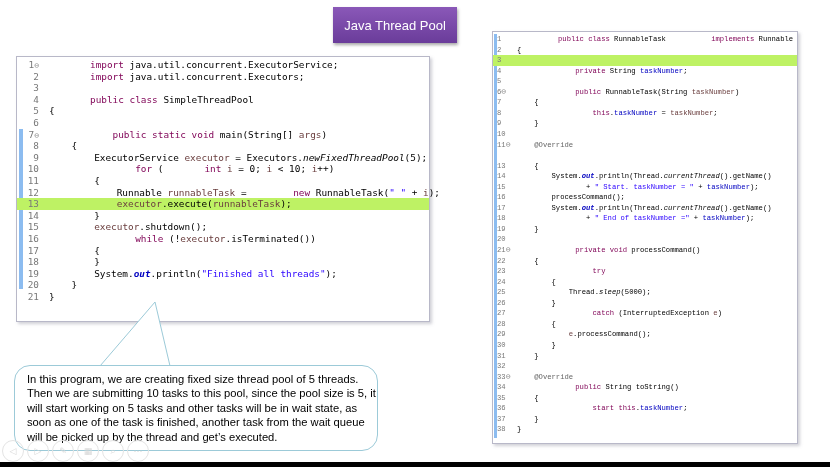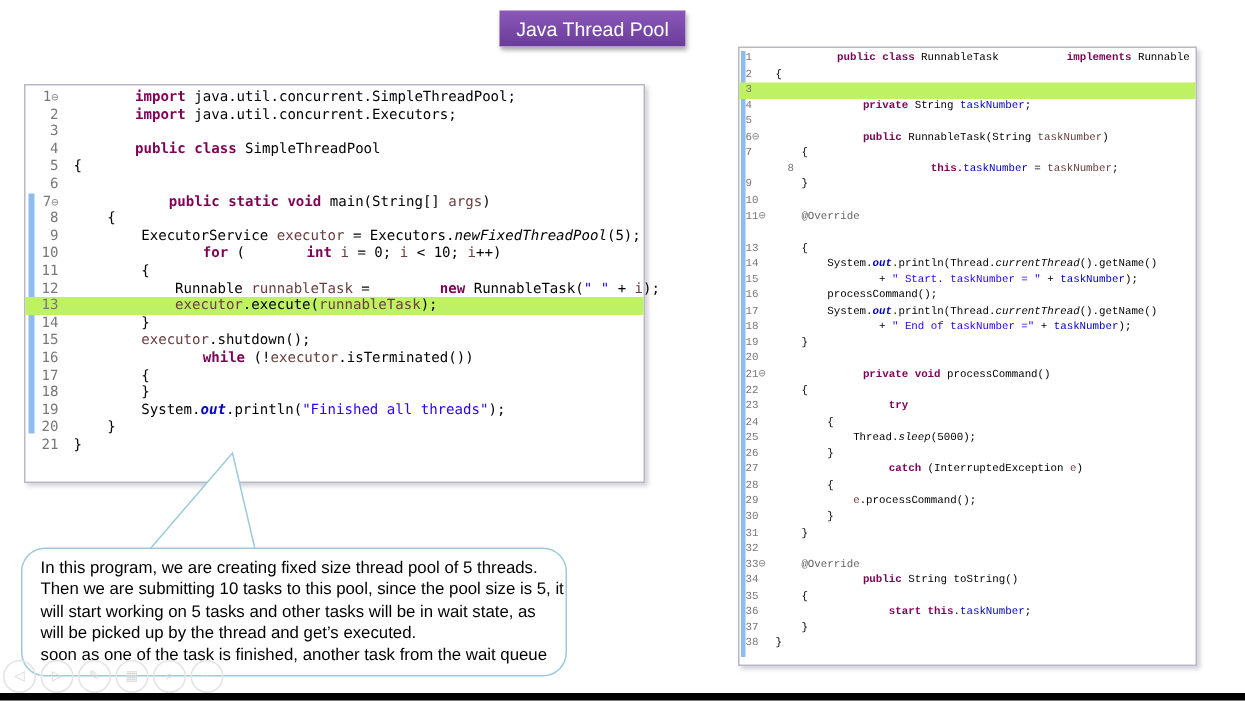--- a/index.html
+++ b/index.html
@@ -3,41 +3,41 @@
 <meta charset="utf-8">
 <style>
   html, body { margin: 0; padding: 0; }
   body {
     width: 830px; height: 467px; position: relative; overflow: hidden;
     background: #ffffff;
     font-family: "DejaVu Sans Mono", monospace;
   }
   .bottom-bar { position: absolute; left: 0; top: 462px; width: 830px; height: 5px; background: #000; }
   .title-box {
-    position: absolute; left: 333px; top: 7px; width: 124px; height: 24px;
+    position: absolute; left: 333px; top: 7px; width: 124px; height: 36px;
     background: linear-gradient(#8a58b8, #6a3c9a);
     color: #fff; font-family: "Liberation Sans", sans-serif; font-size: 13px;
     display: flex; align-items: center; justify-content: center;
     box-shadow: 1px 2px 3px rgba(0,0,0,0.35);
   }
   .editor {
     position: absolute; background: #fff; border: 1px solid #b8b8c8;
     box-shadow: 2px 2px 3px rgba(120,120,140,0.35);
   }
   .editor-left { left: 16px; top: 56px; width: 412px; height: 264px; }
   .editor-right { left: 492px; top: 31px; width: 304px; height: 411px; }
   .line { position: absolute; left: 0; right: 0; white-space: pre; color: #000; }
   .editor-left .line { font-size: 9.4px; height: 11.6px; line-height: 11.6px; }
   .editor-right .line { font-size: 7.2px; height: 10.55px; line-height: 10.55px; font-family: "Liberation Mono", monospace; }
   .ln { display: inline-block; color: #787878; text-align: right; }
   .editor-left .ln { width: 22px; margin-right: 10px; }
   .editor-right .ln { width: 12px; margin-right: 8px; text-align: left; padding-left: 4px; }
   .line.hl { background: #bef264; }
   .gutter-mark { position: absolute; background: #8cbcf0; }
-  .kw { color: #7f0055; font-weight: bold; padding-left: 41px; }
+  .kw { color: #7f0055; font-weight: normal; padding-left: 41px; }
   .var { color: #0000c0; }
   .str { color: #2a00ff; }
   .stat { color: #0000c0; font-style: italic; font-weight: bold; }
   .ital { font-style: italic; }
   .ann { color: #646464; }
   .param { color: #6a3e3e; }
   .fold { color: #909090; font-size: 8px; }
   .callout {
     position: absolute; left: 14px; top: 365px; width: 364px; height: 86px;
     border: 1px solid #9ccad8; border-radius: 16px; background: #fff;
@@ -53,21 +53,21 @@
   }
 </style>
 </head>
 <body>
 
 <div class="title-box">Java Thread Pool</div>
 
 <div class="editor editor-left">
   <div class="gutter-mark" style="left:2px; top:72px; width:4px; height:160px;"></div>
   <div id="left-lines" style="position:absolute; left:0; top:2px; right:0; bottom:0;">
-      <div class="line" style="top: 0px;"><span class="ln">1<span class="fold">⊖</span></span><span class="kw">import</span><span> java.util.concurrent.SimpleThreadPool;</span></div>
+      <div class="line" style="top: 0px;"><span class="ln">1<span class="fold">⊖</span></span><span class="kw">import</span><span> java.util.concurrent.ExecutorService;</span></div>
       <div class="line" style="top: 11.6px;"><span class="ln">2</span><span class="kw">import</span><span> java.util.concurrent.Executors;</span></div>
       <div class="line" style="top: 23.2px;"><span class="ln">3</span></div>
       <div class="line" style="top: 34.8px;"><span class="ln">4</span><span class="kw">public class</span><span> SimpleThreadPool</span></div>
       <div class="line" style="top: 46.4px;"><span class="ln">5</span><span>{</span></div>
       <div class="line" style="top: 58px;"><span class="ln">6</span></div>
       <div class="line" style="top: 69.6px;"><span class="ln">7<span class="fold">⊖</span></span><span>    </span><span class="kw">public static void</span><span> main(String[] </span><span class="param">args</span><span>)</span></div>
       <div class="line" style="top: 81.2px;"><span class="ln">8</span><span>    {</span></div>
       <div class="line" style="top: 92.8px;"><span class="ln">9</span><span>        ExecutorService </span><span class="param">executor</span><span> = Executors.</span><span class="ital">newFixedThreadPool</span><span>(5);</span></div>
       <div class="line" style="top: 104.4px;"><span class="ln">10</span><span>        </span><span class="kw">for</span><span> (</span><span class="kw">int</span><span> </span><span class="param">i</span><span> = 0; </span><span class="param">i</span><span> &lt; 10; </span><span class="param">i</span><span>++)</span></div>
       <div class="line" style="top: 116px;"><span class="ln">11</span><span>        {</span></div>
@@ -87,21 +87,21 @@
 <div class="editor editor-right">
   <div class="gutter-mark" style="left:1px; top:2px; width:3px; height:404px;"></div>
   <div id="right-lines" style="position:absolute; left:0; top:2px; right:0; bottom:0;">
       <div class="line" style="top: 0px;"><span class="ln">1</span><span class="kw">public class</span><span> RunnableTask </span><span class="kw">implements</span><span> Runnable</span></div>
       <div class="line" style="top: 10.55px;"><span class="ln">2</span><span>{</span></div>
       <div class="line hl" style="top: 21.1px;"><span class="ln">3</span></div>
       <div class="line" style="top: 31.65px;"><span class="ln">4</span><span>    </span><span class="kw">private</span><span> String </span><span class="var">taskNumber</span><span>;</span></div>
       <div class="line" style="top: 42.2px;"><span class="ln">5</span></div>
       <div class="line" style="top: 52.75px;"><span class="ln">6<span class="fold">⊖</span></span><span>    </span><span class="kw">public</span><span> RunnableTask(String </span><span class="param">taskNumber</span><span>)</span></div>
       <div class="line" style="top: 63.3px;"><span class="ln">7</span><span>    {</span></div>
-      <div class="line" style="top: 73.85px; margin-left: 28px;"><span class="ln">8</span><span>        </span><span class="kw">this</span><span>.</span><span class="var">taskNumber</span><span> = </span><span class="param">taskNumber</span><span>;</span></div>
+      <div class="line" style="top: 73.85px;"><span class="ln">8</span><span>        </span><span class="kw">this</span><span>.</span><span class="var">taskNumber</span><span> = </span><span class="param">taskNumber</span><span>;</span></div>
       <div class="line" style="top: 84.4px;"><span class="ln">9</span><span>    }</span></div>
       <div class="line" style="top: 94.95px;"><span class="ln">10</span></div>
       <div class="line" style="top: 105.5px;"><span class="ln">11<span class="fold">⊖</span></span><span>    </span><span class="ann">@Override</span></div>
       <div class="line" style="top: 126.6px;"><span class="ln">13</span><span>    {</span></div>
       <div class="line" style="top: 137.15px;"><span class="ln">14</span><span>        System.</span><span class="stat">out</span><span>.println(Thread.</span><span class="ital">currentThread</span><span>().getName()</span></div>
       <div class="line" style="top: 147.7px;"><span class="ln">15</span><span>                + </span><span class="str">" Start. taskNumber = "</span><span> + </span><span class="var">taskNumber</span><span>);</span></div>
       <div class="line" style="top: 158.25px;"><span class="ln">16</span><span>        processCommand();</span></div>
       <div class="line" style="top: 168.8px;"><span class="ln">17</span><span>        System.</span><span class="stat">out</span><span>.println(Thread.</span><span class="ital">currentThread</span><span>().getName()</span></div>
       <div class="line" style="top: 179.35px;"><span class="ln">18</span><span>                + </span><span class="str">" End of taskNumber ="</span><span> + </span><span class="var">taskNumber</span><span>);</span></div>
       <div class="line" style="top: 189.9px;"><span class="ln">19</span><span>    }</span></div>
@@ -128,22 +128,22 @@
 </div>
 
 <svg class="callout-tail" viewBox="0 0 830 467">
   <polyline points="100,366 155,302 170,366" fill="#ffffff" stroke="#9ccad8" stroke-width="1"></polyline>
 </svg>
 
 <div class="callout">
   <div>In this  program, we are creating fixed size thread pool of 5 threads.</div>
   <div>Then we are submitting 10 tasks to this pool, since the pool size is 5, it</div>
   <div>will start working on 5 tasks and other tasks will be in wait state, as</div>
+  <div>soon as one of the task is finished, another task from the wait queue</div>
   <div>will be picked up by the thread and get’s executed.</div>
-  <div>soon as one of the task is finished, another task from the wait queue</div>
 </div>
 
 <div class="controls">
   <div class="ctrl">◁</div>
   <div class="ctrl">▷</div>
   <div class="ctrl">✎</div>
   <div class="ctrl">▦</div>
   <div class="ctrl">⌕</div>
   <div class="ctrl">⋯</div>
 </div>

